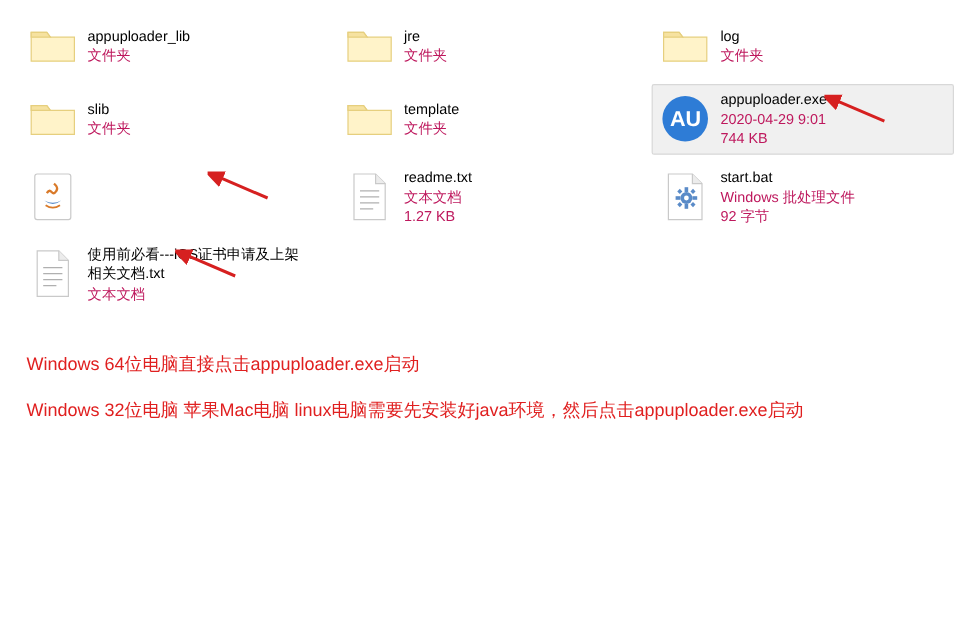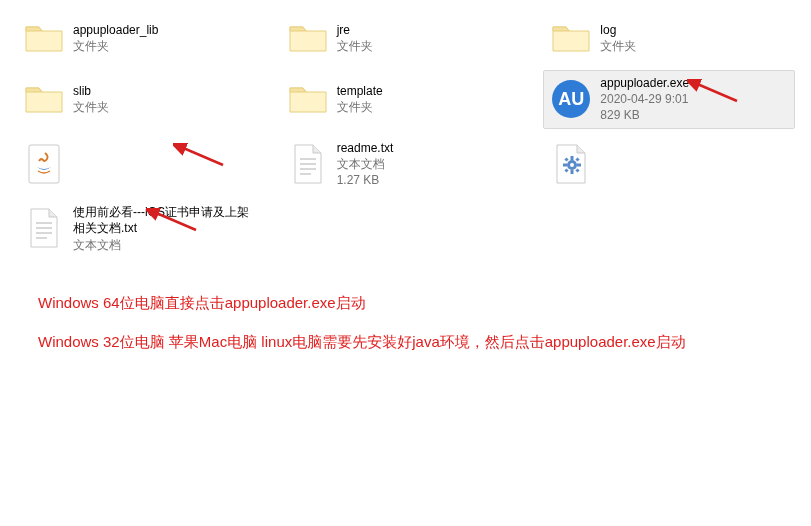--- a/index.html
+++ b/index.html
@@ -39,21 +39,21 @@
     justify-content: center;
     margin-right: 8px;
     position: relative;
   }
   .meta {
     line-height: 1.35;
     color: #333;
     min-width: 0;
   }
   .meta .name { color: #000; }
-  .meta .sub  { color: #737373; }
+  .meta .sub  { color: #be185d; }
   
   .folder-svg { width: 40px; height: 34px; }
   
   .jar-svg { width: 38px; height: 42px; }
   
   .bat-svg { width: 40px; height: 42px; }
   
   .cfg-svg { width: 36px; height: 42px; }
   
   .sh-svg { width: 36px; height: 42px; }
@@ -67,21 +67,20 @@
     font-size: 18px; font-weight: 600;
   }
   
   .arrow {
     position: absolute;
     pointer-events: none;
   }
   .arrow svg { display: block; }
   .notes {
     padding: 28px 22px 0 22px;
-    margin-left: 16px;
   }
   .notes p {
     color: #e02020;
     font-size: 15px;
     margin-bottom: 20px;
   }
 </style>
 </head>
 <body>
 
@@ -152,21 +151,21 @@
     </div>
   </div>
 
   <div class="item selected">
     <div class="icon-holder">
       <div class="au-circle">AU</div>
     </div>
     <div class="meta">
       <div class="name">appuploader.exe</div>
       <div class="sub">2020-04-29 9:01</div>
-      <div class="sub">829 KB</div>
+      <div class="sub">744 KB</div>
     </div>
   </div>
 
   <div class="item">
     <div class="icon-holder">
       <svg class="jar-svg" viewBox="0 0 38 42">
         <rect x="4" y="2" width="30" height="38" rx="2" fill="#fff" stroke="#c9c9c9"></rect>
         <path d="M14 18 C18 12 18 22 22 16 C24 13 20 10 20 10" fill="none" stroke="#d97a2a" stroke-width="2"></path>
         <path d="M12 24 Q19 30 26 24 Q19 28 12 24" fill="#5a8bc8"></path>
         <path d="M13 28 Q19 32 25 28" fill="none" stroke="#d97a2a" stroke-width="1.5"></path>
@@ -207,20 +206,25 @@
               <rect x="13" y="6.5" width="4" height="3"></rect>
             <rect x="1" y="1" width="3" height="3" transform="rotate(45 2.5 2.5)"></rect>
             <rect x="12" y="1" width="3" height="3" transform="rotate(45 13.5 2.5)"></rect>
             <rect x="1" y="12" width="3" height="3" transform="rotate(45 2.5 13.5)"></rect>
             <rect x="12" y="12" width="3" height="3" transform="rotate(45 13.5 13.5)"></rect>
           </g>
           <circle cx="8" cy="8" r="2" fill="#fff"></circle>
         </g>
       </svg>
     </div>
+    <div class="meta">
+      <div class="name">start.bat</div>
+      <div class="sub">Windows 批处理文件</div>
+      <div class="sub">92 字节</div>
+    </div>
   </div>
 
 
   <div class="item">
     <div class="icon-holder">
       <svg class="txt-svg" viewBox="0 0 34 42">
         <path d="M4 2 H22 L30 10 V40 H4 Z" fill="#fff" stroke="#c9c9c9"></path>
         <path d="M22 2 V10 H30" fill="#ececec" stroke="#c9c9c9"></path>
         <line x1="9" y1="16" x2="25" y2="16" stroke="#b0b0b0"></line>
         <line x1="9" y1="21" x2="25" y2="21" stroke="#b0b0b0"></line>

